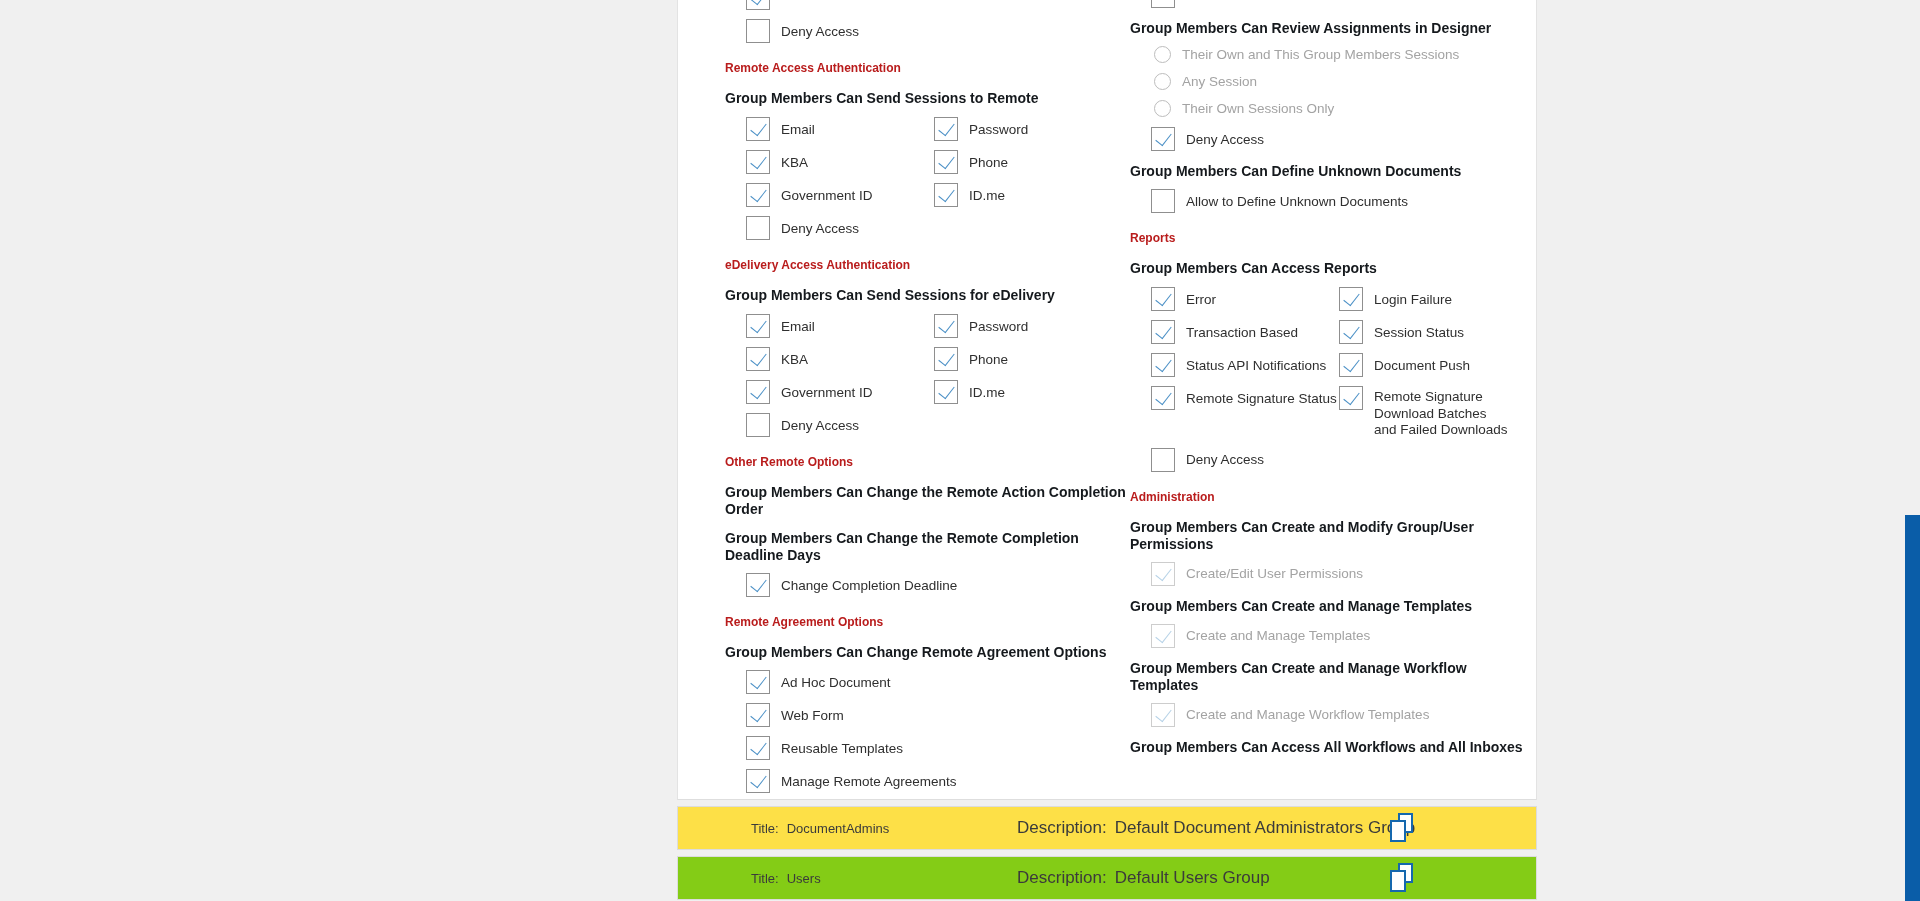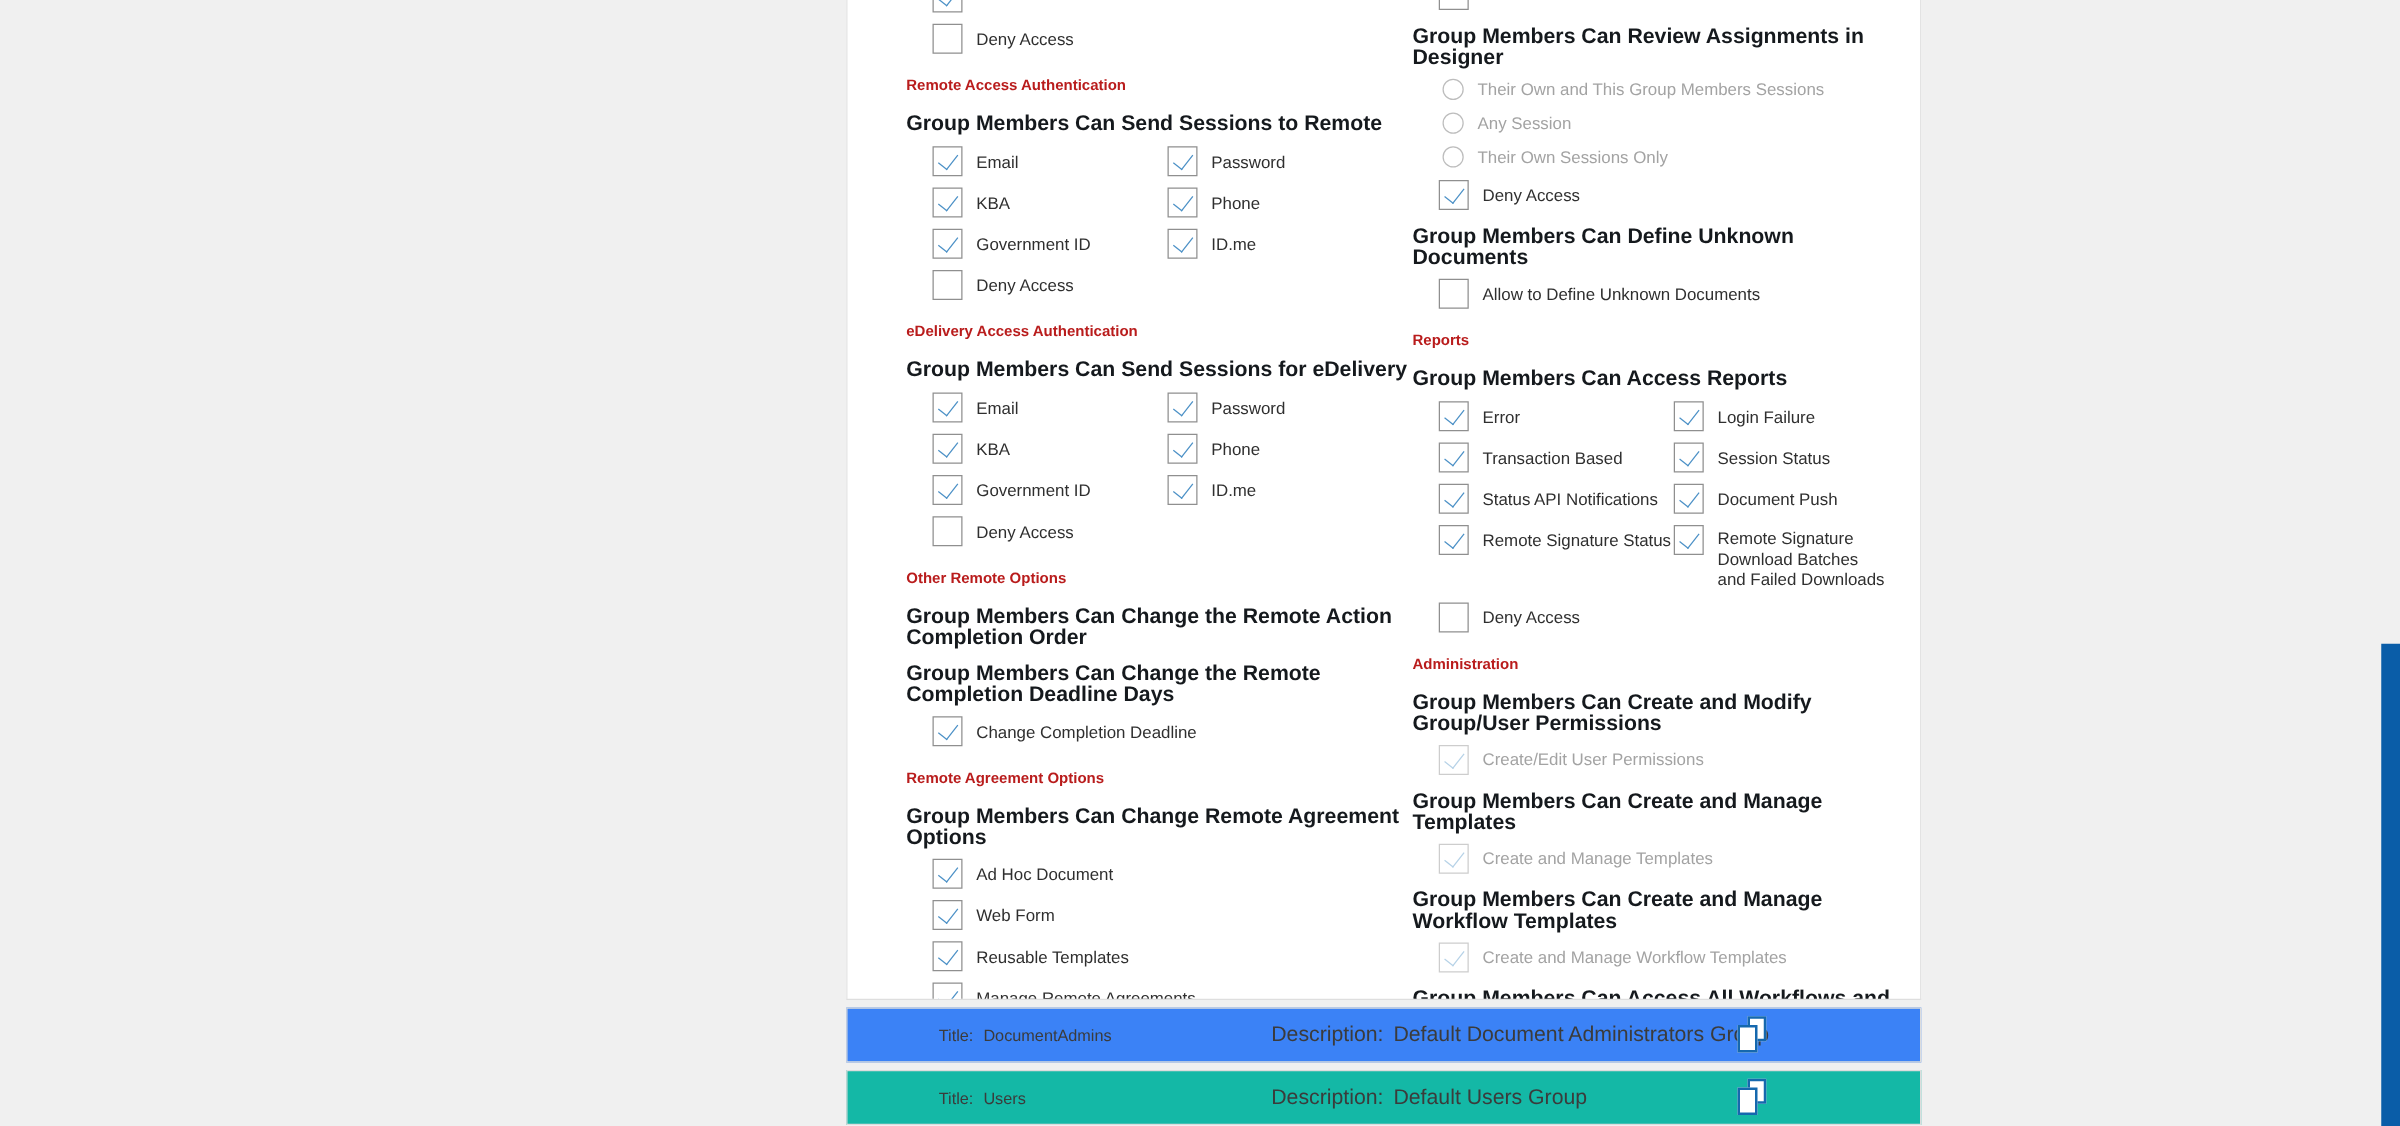--- a/index.html
+++ b/index.html
@@ -17,21 +17,21 @@
   .panel-inner{display:flex;padding-left:47px}
   .col{box-sizing:border-box}
   .col-left{width:405px;flex:none}
   .col-right{flex:1;min-width:0;padding-right:10px}
 
   .section-heading{
     font-size:12px;font-weight:bold;color:#b91c1c;
     margin:16px 0 2px 0;line-height:19px;
   }
   .group-subheading{
-    font-size:17px;font-weight:bold;color:#15191d;
+    font-size:14px;font-weight:bold;color:#15191d;
     margin:12px 0 1px 0;line-height:17px;
   }
   .item-list{display:block}
   .item-grid{
     display:grid;grid-template-columns:188px 1fr;
     margin:0 0 0 21px;row-gap:9px;padding-top:9px;
     align-items:start;
   }
   .item-grid .perm-item{margin:0}
   .perm-item{
@@ -59,22 +59,22 @@
   }
   .perm-item .item-label.muted{color:#a3a3a3}
   .perm-item.wrap{align-items:flex-start}
   .perm-item.wrap .item-label{width:134px;padding-top:3px;line-height:16.5px}
   .radio-row{min-height:20px;margin-top:7px}
 
   .footer-row{
     position:absolute;left:677px;width:860px;height:44px;box-sizing:border-box;
     border:1px solid #dcdcdc;display:flex;align-items:center;
   }
-  .footer-row.row-0{top:806px;background:#3b82f6}
-  .footer-row.row-1{top:856px;background:#14b8a6}
+  .footer-row.row-0{top:806px;background:#fde047}
+  .footer-row.row-1{top:856px;background:#84cc16}
   .f-title{position:absolute;left:73px;font-size:13px;color:#3b3b3b}
   .f-desc{position:absolute;left:339px;font-size:17px;color:#3b3b3b}
   .f-val{margin-left:8px}
   .copy-btn{
     position:absolute;left:710px;top:50%;transform:translateY(-50%);
     width:26px;height:30px;background:transparent;border:none;padding:0;cursor:pointer;
   }
   .copy-icon{position:relative;display:block;width:26px;height:30px}
   .copy-back{
     position:absolute;right:1px;top:0;width:15px;height:20px;box-sizing:border-box;

